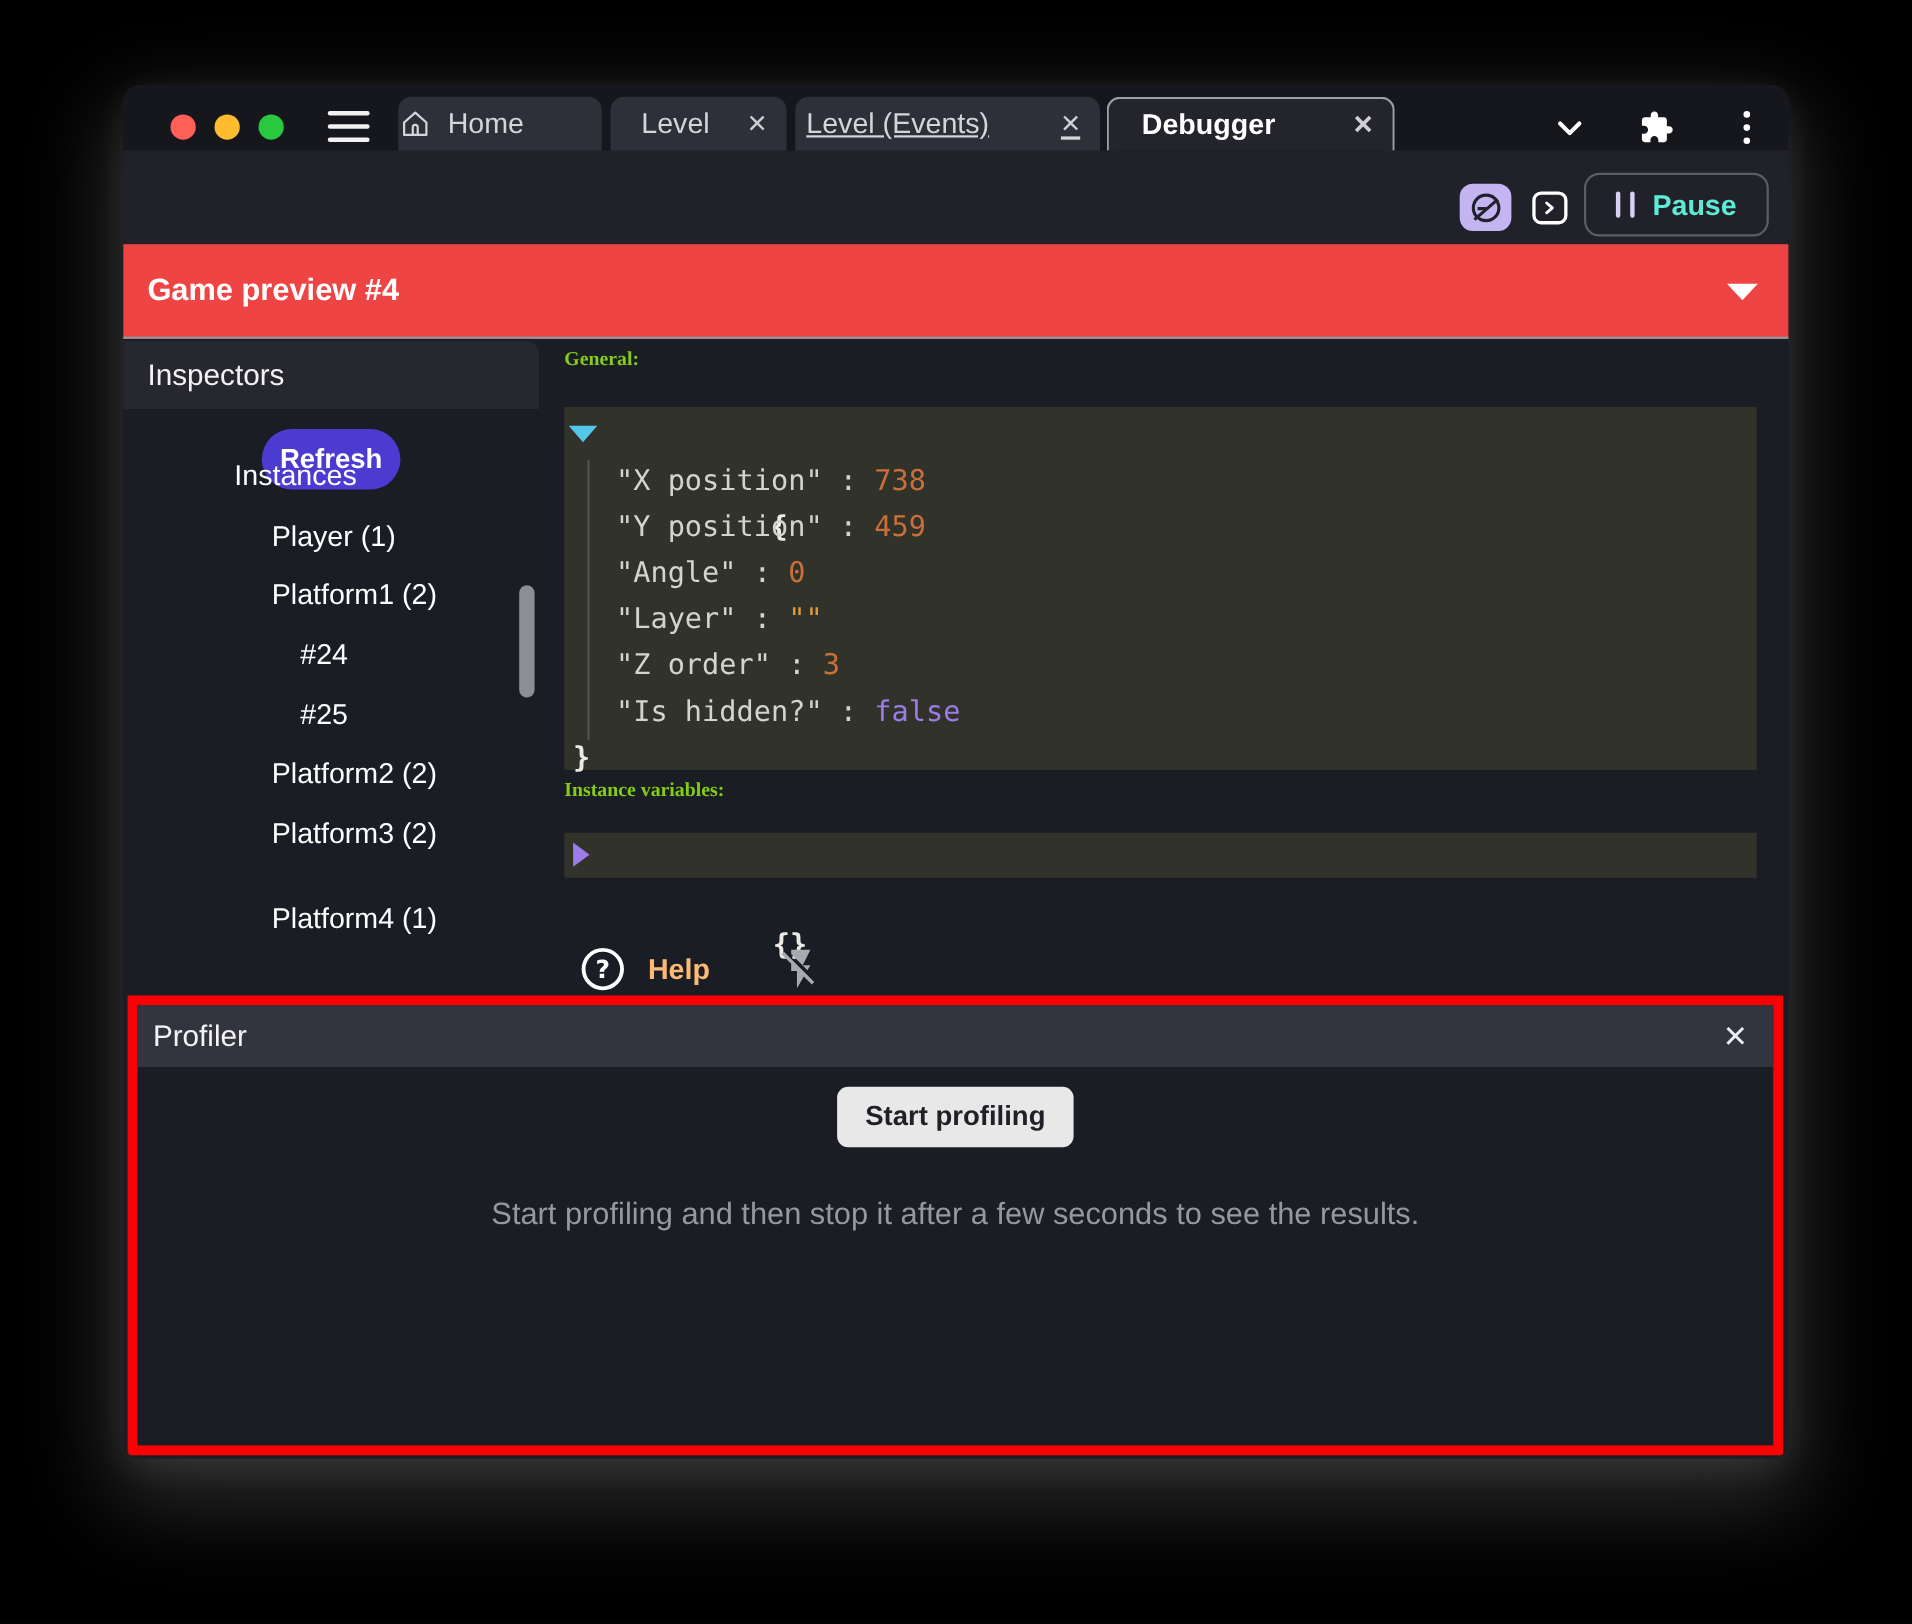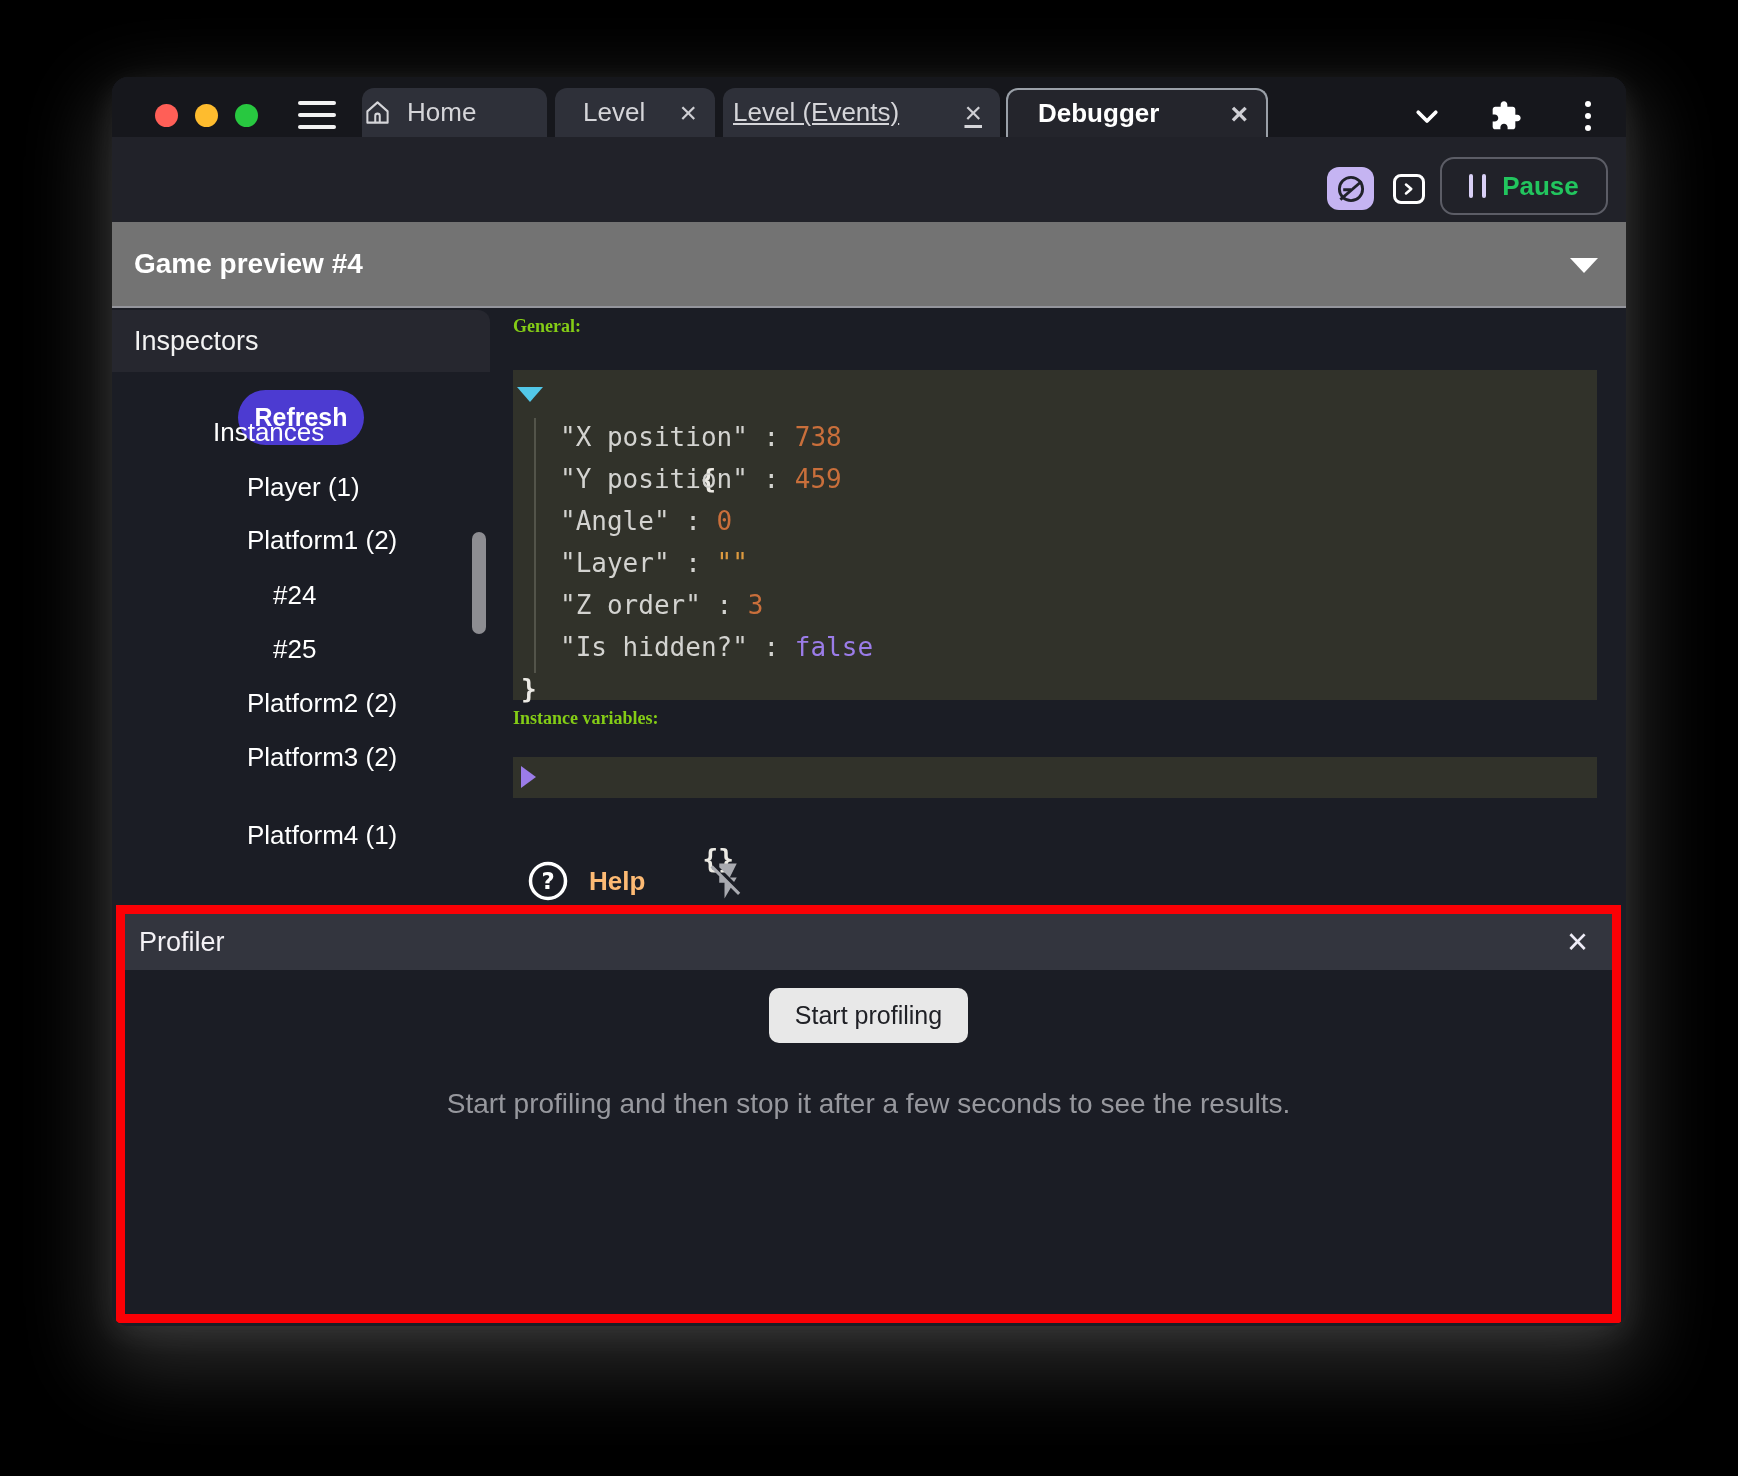--- a/index.html
+++ b/index.html
@@ -28,27 +28,27 @@
   .ic-chevron{left:1298px;}
   .ic-puzzle{left:1377px;}
   .ic-dots{left:1459px;}
   .dots{display:flex;flex-direction:column;gap:6px;}
   .dots i{width:6px;height:6px;border-radius:50%;background:#fff;}
 
   
   .toolbar{position:absolute;left:0;top:60px;width:100%;height:85px;background:#212229;}
   .profiler-btn{position:absolute;left:1215px;top:30px;width:47px;height:43px;border-radius:12px;background:#c5b4f2;display:flex;align-items:center;justify-content:center;}
   .console-btn{position:absolute;left:1281px;top:37px;width:32px;height:30px;border-radius:8px;border:3px solid #fff;display:flex;align-items:center;justify-content:center;}
-  .pause-btn{position:absolute;left:1328px;top:20px;width:168px;height:58px;border:2px solid #5c5d66;border-radius:14px;display:flex;align-items:center;justify-content:center;gap:16px;color:#22c55e;}
+  .pause-btn{position:absolute;left:1328px;top:20px;width:168px;height:58px;border:2px solid #5c5d66;border-radius:14px;display:flex;align-items:center;justify-content:center;gap:16px;color:#5eead4;}
   .pause-bars{display:flex;gap:9px;}
   .pause-bars i{width:4px;height:24px;background:#d9d0f6;border-radius:2px;}
   .pause-lbl{font-size:26px;font-weight:bold;}
 
   
-  .preview-bar{position:absolute;left:0;top:145px;width:100%;height:86px;background:#737373;border-bottom:2px solid #94959c;display:flex;align-items:center;}
+  .preview-bar{position:absolute;left:0;top:145px;width:100%;height:86px;background:#ef4444;border-bottom:2px solid #94959c;display:flex;align-items:center;}
   .preview-title{color:#fff;font-size:28px;font-weight:bold;padding-left:22px;}
   .preview-caret{position:absolute;right:28px;top:36px;width:0;height:0;border-left:14px solid transparent;border-right:14px solid transparent;border-top:15px solid #fff;}
 
   
   .content{position:absolute;left:0;top:233px;width:100%;height:598px;display:flex;}
   .sidebar{position:relative;width:378px;height:100%;flex:0 0 auto;}
   .sidebar-header{height:62px;background:#26272f;border-top-right-radius:12px;display:flex;align-items:center;}
   .sidebar-header span{color:#f2f2f2;font-size:27px;padding-left:22px;}
   .sidebar-body{position:relative;height:536px;background:#1b1d25;}
   .refresh-btn{position:absolute;left:126px;top:18px;width:126px;height:55px;border:none;border-radius:28px;background:#4c3bd1;color:#fff;font-size:25px;font-weight:bold;font-family:"Liberation Sans",sans-serif;}
@@ -79,21 +79,21 @@
   .help-row{position:absolute;left:37px;top:550px;height:42px;display:flex;align-items:center;}
   .help-lbl{color:#fdba74;font-size:26px;font-weight:bold;margin-left:20px;}
   .flash-ic{margin-left:62px;width:42px;height:42px;}
 
   
   .profiler{position:absolute;left:4px;right:5px;top:828px;bottom:3px;border:9px solid #fb0005;background:#1b1d25;}
   .prof-header{height:56px;background:#33353e;display:flex;align-items:center;justify-content:space-between;}
   .prof-title{color:#f4f2f6;font-size:27px;padding-left:14px;}
   .prof-close{color:#efedf8;font-size:36px;line-height:1;padding:0 24px;cursor:pointer;}
   .prof-body{position:relative;height:344px;display:flex;flex-direction:column;align-items:center;}
-  .start-btn{margin-top:18px;height:55px;padding:0 26px;border:none;border-radius:10px;background:#e8e8e8;color:#202126;font-size:25px;font-weight:normal;font-family:"Liberation Sans",sans-serif;}
+  .start-btn{margin-top:18px;height:55px;padding:0 26px;border:none;border-radius:10px;background:#e8e8e8;color:#202126;font-size:25px;font-weight:bold;font-family:"Liberation Sans",sans-serif;}
   .prof-msg{position:absolute;top:118px;width:100%;text-align:center;color:#97989e;font-size:28px;}
 </style>
 </head>
 <body>
 
 <div class="window">
 
   <div class="tabbar">
     <div class="traffic tl-red" style="background:#ff5f57"></div>
     <div class="traffic tl-yellow" style="background:#febc2e"></div>

